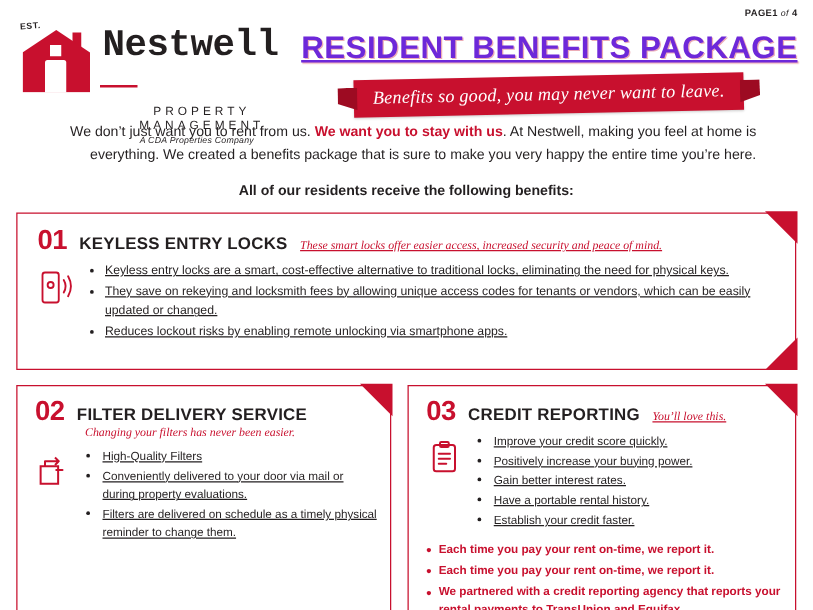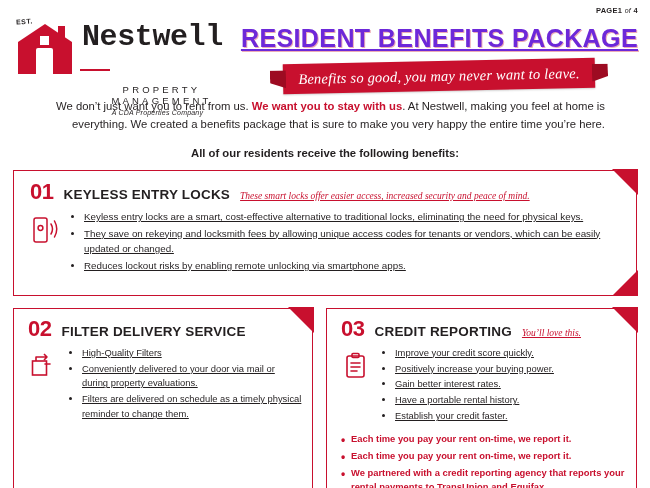--- a/index.html
+++ b/index.html
@@ -382,20 +382,21 @@
   </div>
 
   <div class="cards-row">
 
     <div class="card2">
       <div class="corner-fold"></div>
       <div class="card-head card-head-col">
         <span class="num">02</span>
         <span class="card-title">FILTER DELIVERY SERVICE</span>
       </div>
+      <div class="sub-italic">Changing your filters has never been easier.</div>
       <div class="card-body">
         <div class="icon-col">
           <svg class="ic" width="26" height="26" viewBox="0 0 26 26" fill="none" stroke="#c8102e" stroke-width="1.6">
             <rect x="2.5" y="9" width="14" height="14"></rect>
             <path d="M6 9 V5 h11 l-3 -3 M17 5 l-3 3" stroke-linejoin="round"></path>
             <path d="M20 12 h-5" stroke-linecap="round"></path>
           </svg>
         </div>
         <ul class="bullets sm">
           <li>High-Quality Filters</li>

